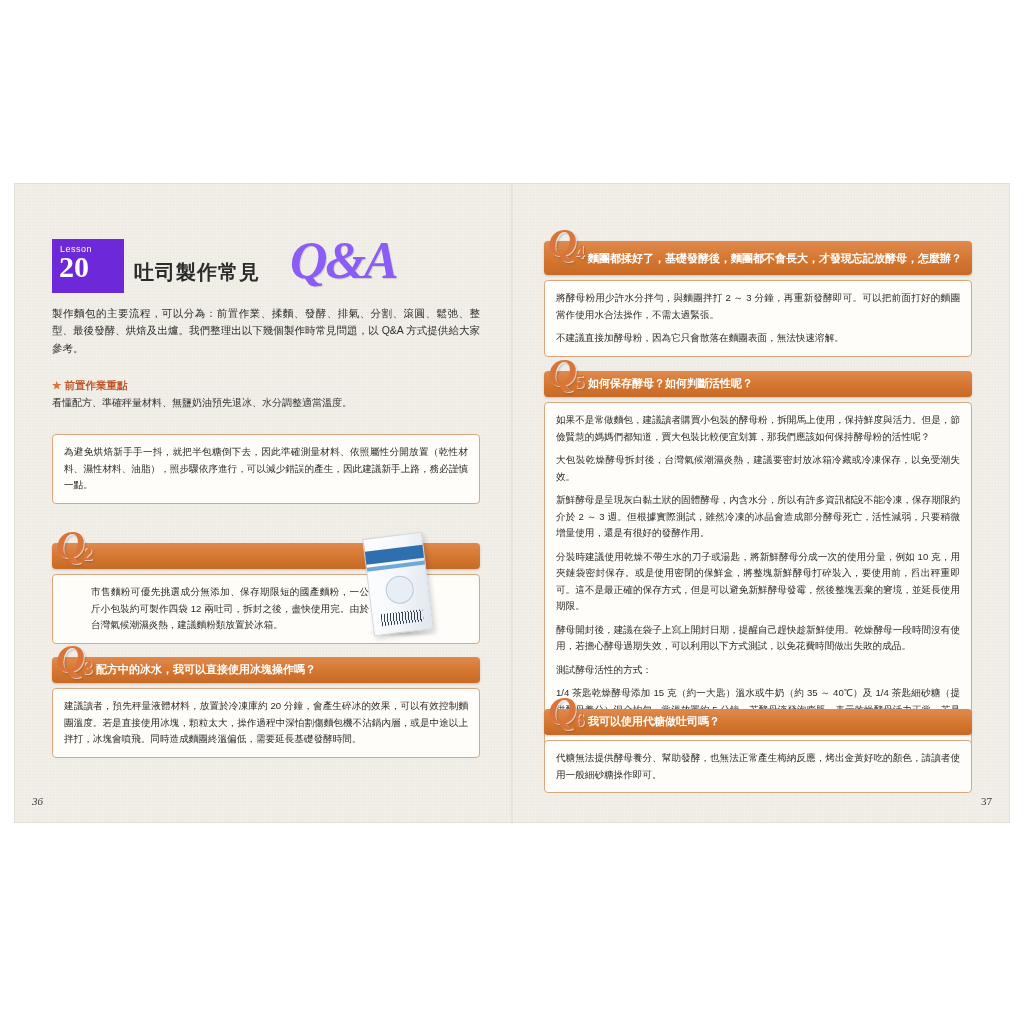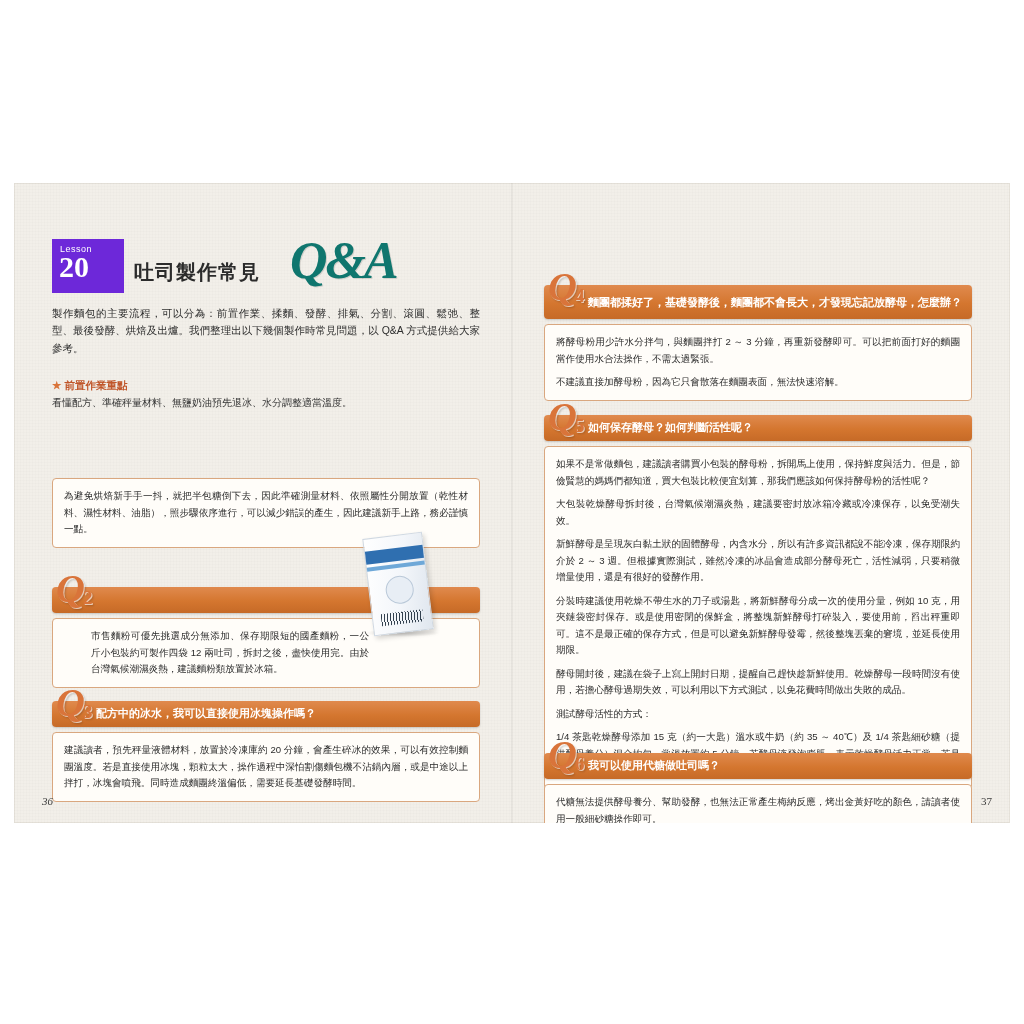--- a/index.html
+++ b/index.html
@@ -47,21 +47,21 @@
   .page.left { left: 0; }
   .page.right { left: 498px; }
 
   .page-num {
     position: absolute;
     bottom: 16px;
     font-size: 11px;
     color: #3b3b3b;
     font-family: "Liberation Serif", serif;
   }
-  .page.left .page-num { left: 28px; font-style: italic; }
+  .page.left .page-num { left: 18px; font-style: italic; }
   .page.right .page-num { right: 18px; }
 
   
   .lesson-block {
     position: absolute;
     left: 38px;
     top: 56px;
     width: 420px;
     height: 54px;
   }
@@ -96,21 +96,21 @@
     color: #2b2b2b;
     letter-spacing: 1px;
   }
   .qa-logo {
     position: absolute;
     left: 238px;
     top: -8px;
     font-size: 52px;
     font-weight: bold;
     font-style: italic;
-    color: #0f766e;
+    color: #8b5cf6;
     font-family: "Liberation Serif", serif;
     letter-spacing: -2px;
     text-shadow: 1px 1px 0 rgba(0,0,0,.12);
   }
 
   .intro {
     position: absolute;
     left: 38px;
     top: 122px;
     width: 428px;
@@ -133,21 +133,21 @@
     position: absolute;
     left: 38px;
     top: 212px;
     width: 428px;
     font-size: 10px;
     line-height: 1.6;
     color: #333;
   }
 
   
-  .qblock { position: absolute; margin-top: 44px; }
+  .qblock { position: absolute; }
   .q-head {
     position: relative;
     height: 26px;
     border-radius: 4px;
     background: linear-gradient(180deg, #e08a4e 0%, #d4762f 55%, #c66a27 100%);
     box-shadow: 0 1px 2px rgba(0,0,0,.18);
   }
   .q-head .q-text {
     position: absolute;
     left: 44px;

